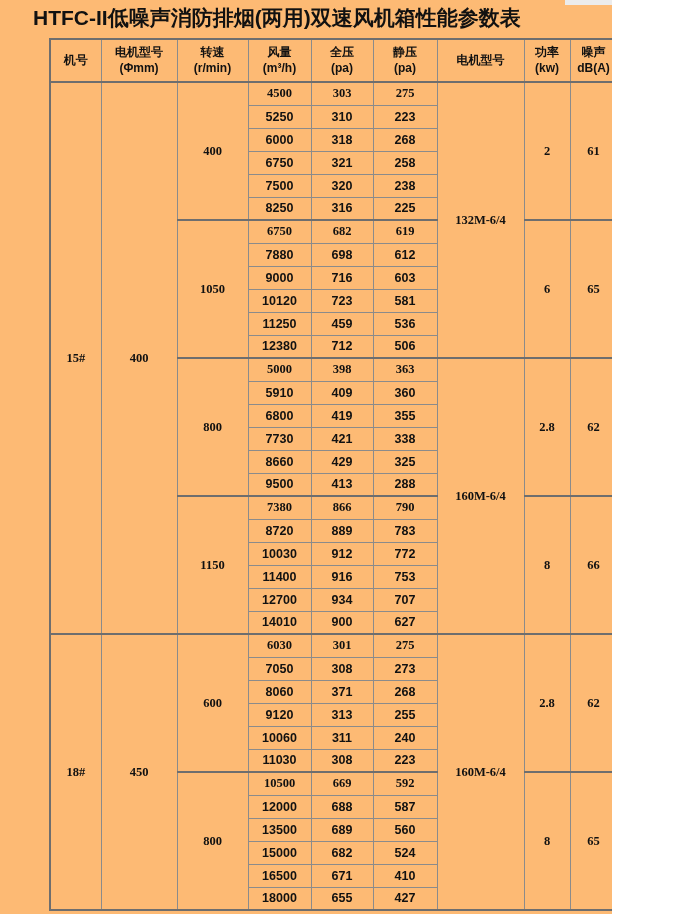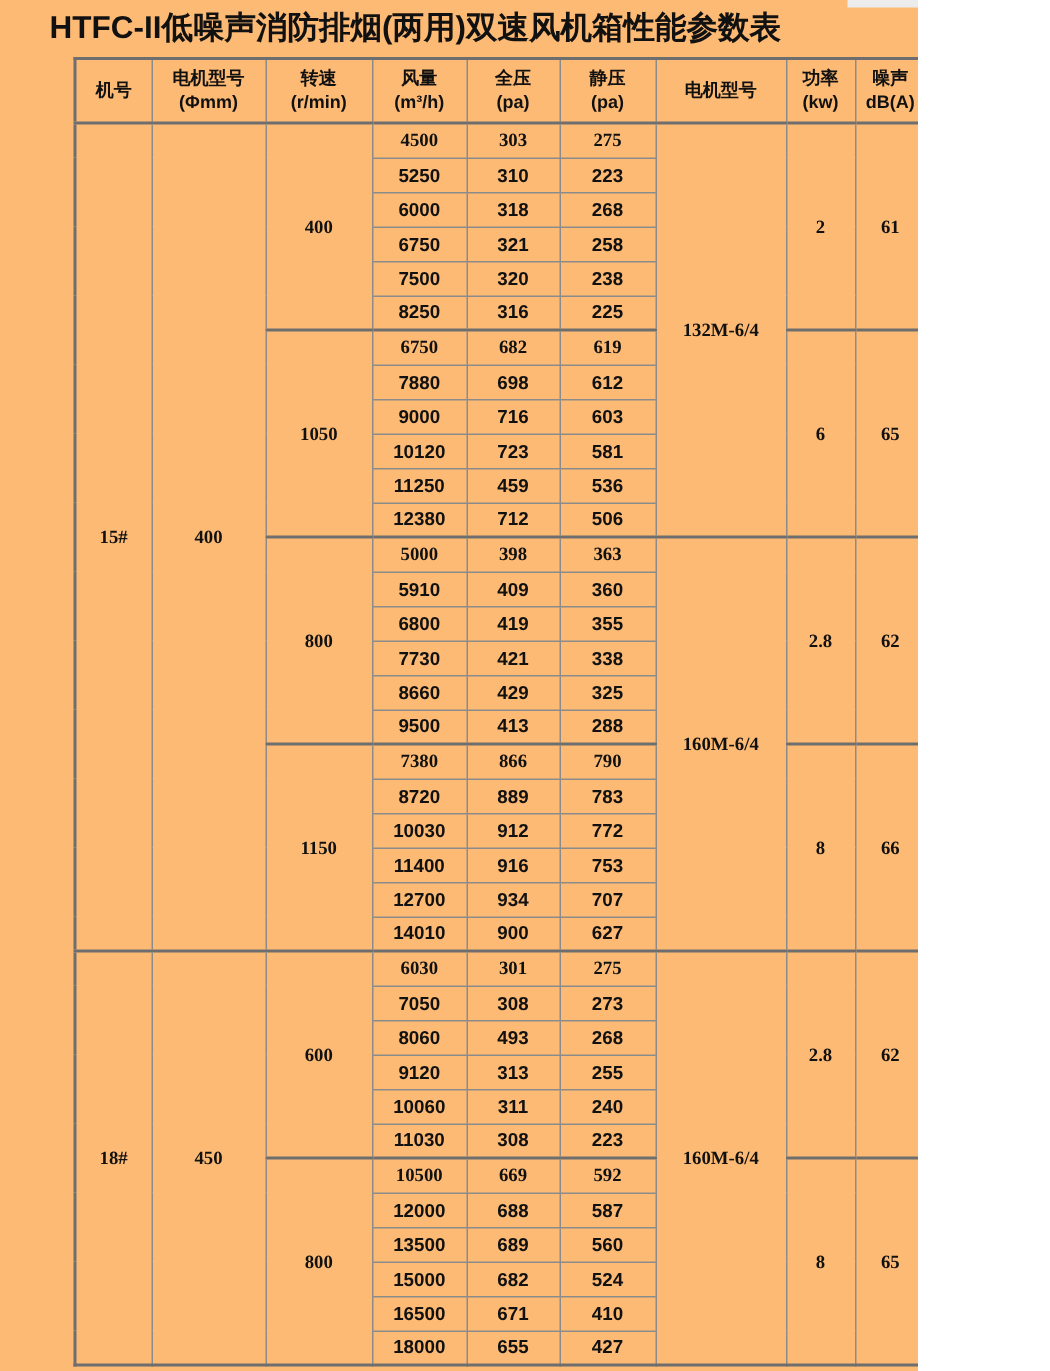--- a/index.html
+++ b/index.html
@@ -264,21 +264,21 @@
           <td rowspan="6">62</td>
           <td rowspan="12">290</td>
         </tr>
         <tr>
           <td>7050</td>
           <td>308</td>
           <td>273</td>
         </tr>
         <tr>
           <td>8060</td>
-          <td>493</td>
+          <td>371</td>
           <td>268</td>
         </tr>
         <tr>
           <td>9120</td>
           <td>313</td>
           <td>255</td>
         </tr>
         <tr>
           <td>10060</td>
           <td>311</td>

